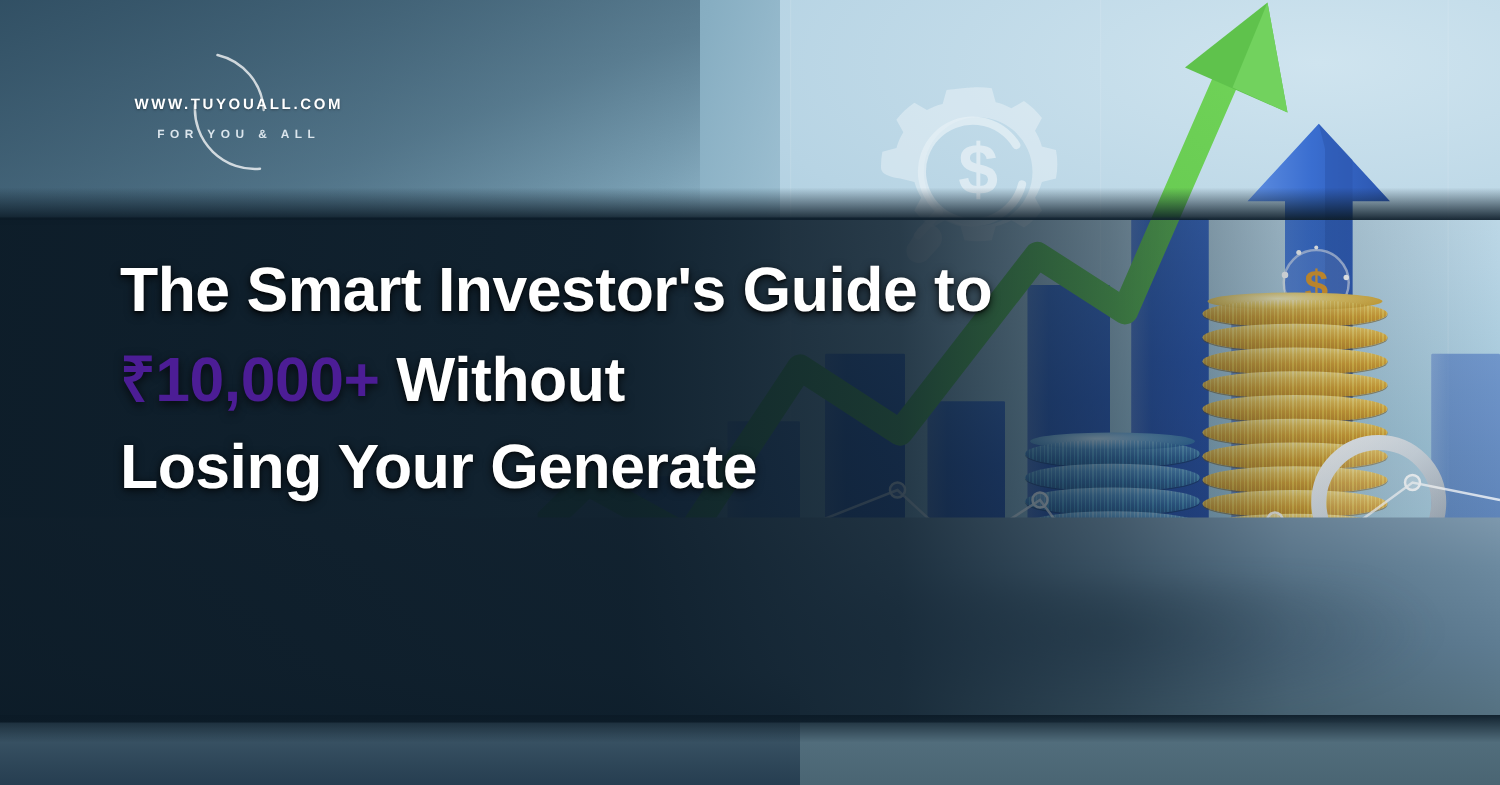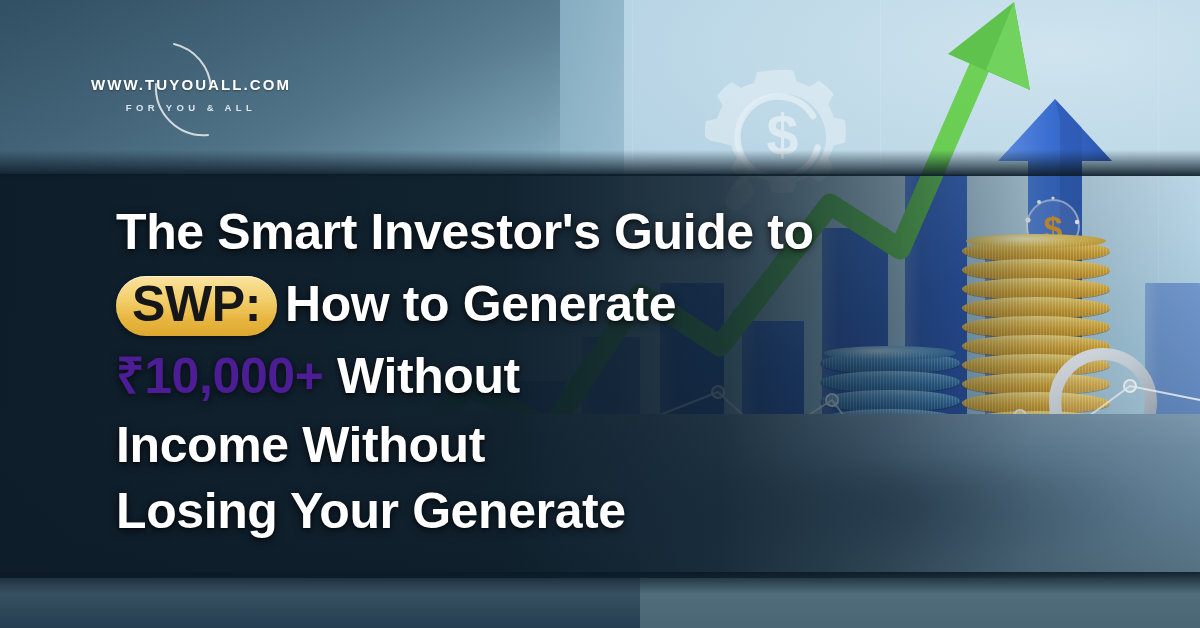--- a/index.html
+++ b/index.html
@@ -111,36 +111,36 @@
   .top-tint{position:absolute;left:0;top:0;width:560px;height:180px;
     background:linear-gradient(160deg,rgba(46,76,96,.92),rgba(58,90,110,.55) 60%,rgba(70,105,125,0));}
   .bottom-tint{position:absolute;left:0;bottom:0;width:640px;height:90px;
     background:linear-gradient(0deg,rgba(32,55,75,.85),rgba(32,55,75,0));}
 
   
   .logo{position:absolute;left:86px;top:32px;width:210px;height:115px;}
   .logo-arcs{position:absolute;inset:0;}
   .logo-text{
     position:absolute;left:0;right:0;top:44px;text-align:center;
-    color:#fff;font-size:15px;font-weight:700;letter-spacing:2.1px;
+    color:#fff;font-size:12px;font-weight:700;letter-spacing:2.1px;
     text-shadow:0 1px 2px rgba(0,0,0,.35);
   }
   .logo-sub{
     position:absolute;left:0;right:0;top:70px;text-align:center;
     color:#dbe5ec;font-size:9.5px;font-weight:600;letter-spacing:4.4px;
   }
 
   
   .headline{
     position:absolute;left:96px;top:196px;width:900px;
     color:#fff;font-weight:700;font-size:50px;line-height:72px;
     letter-spacing:-.4px;
     text-shadow:0 2px 8px rgba(0,0,0,.75), 0 1px 2px rgba(0,0,0,.6);
   }
-  .hl-line{display:block;white-space:nowrap;margin-left:20px;}
+  .hl-line{display:block;white-space:nowrap;}
   .hl-line.l4, .hl-line.l5{line-height:66px;}
 
   .pill{
     display:inline-block;
     background:linear-gradient(180deg,#fae4a0 0%, #f3cf6d 38%, #e8b63f 72%, #dca82f 100%);
     color:#14161a;
     border-radius:999px;
     padding:2px 16px 5px 16px;
     margin-right:8px;
     box-shadow:0 2px 6px rgba(0,0,0,.45), inset 0 1px 0 rgba(255,255,255,.55);
@@ -402,24 +402,20 @@
           <path d="M122 103 A48 48 0 0 1 70 52"></path>
         </g>
       </svg>
     </div>
     <div class="logo-text">WWW.TUYOUALL.COM</div>
     <div class="logo-sub">FOR YOU &amp; ALL</div>
   </div>
 
   <div class="headline">
     <span class="hl-line l1">The Smart Investor's Guide to</span>
-    <span class="hl-line l2">
-      <span class="pill">SWP:</span><span>How to Generate</span>
-    </span>
     <span class="hl-line l3">
       <span class="rupee">₹10,000+</span>
       <span>Without</span>
     </span>
-    <span class="hl-line l4">Income Without</span>
     <span class="hl-line l5">Losing Your Generate</span>
   </div>
 
 </div>
 
 </body></html>

